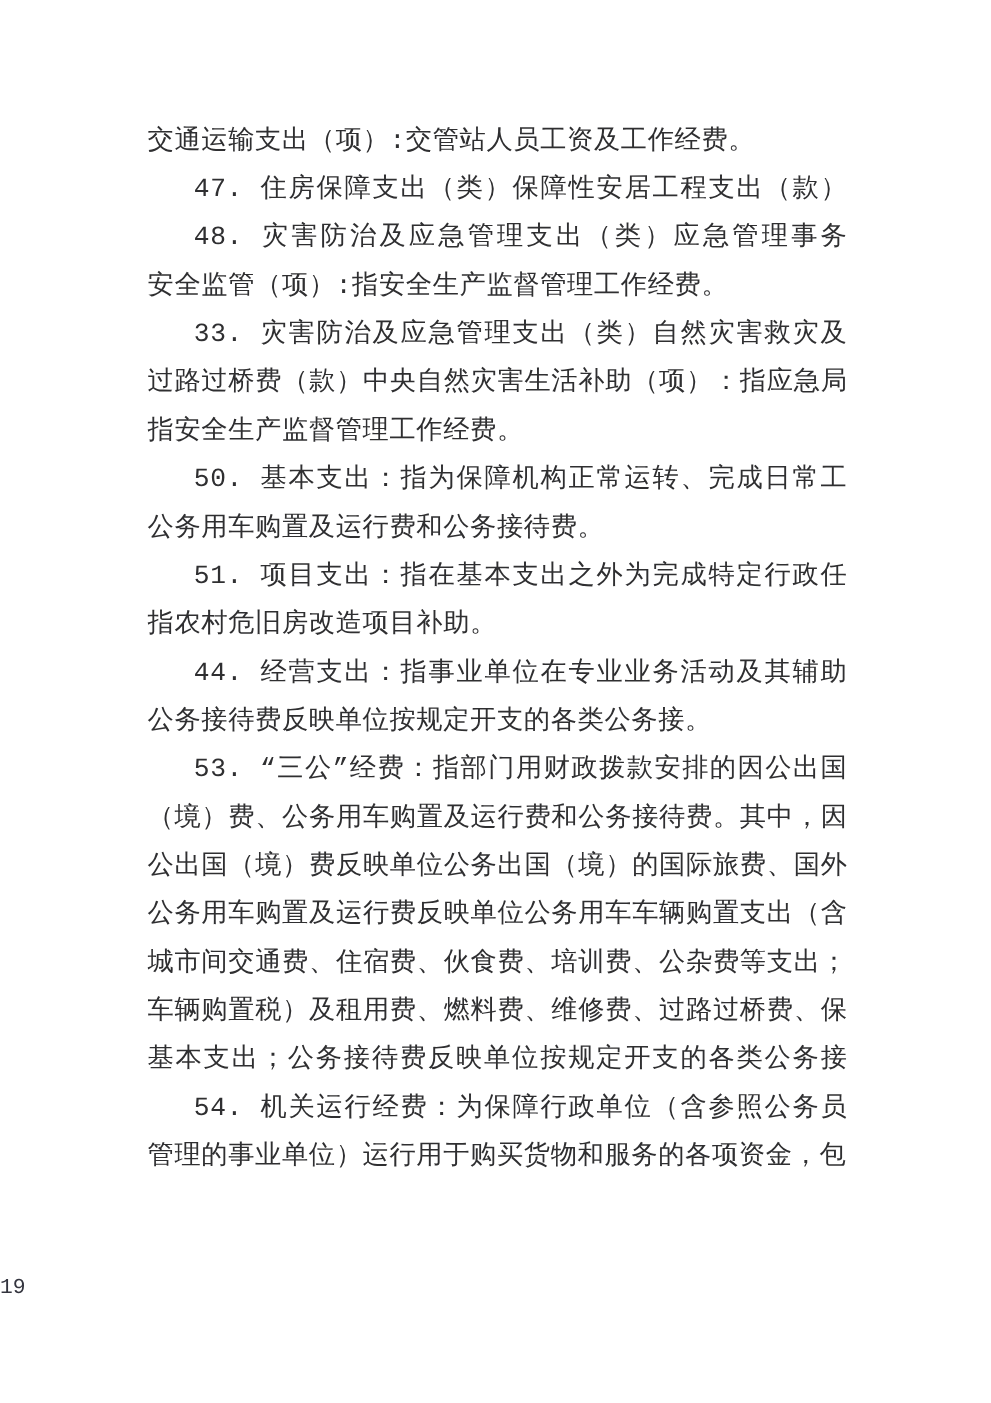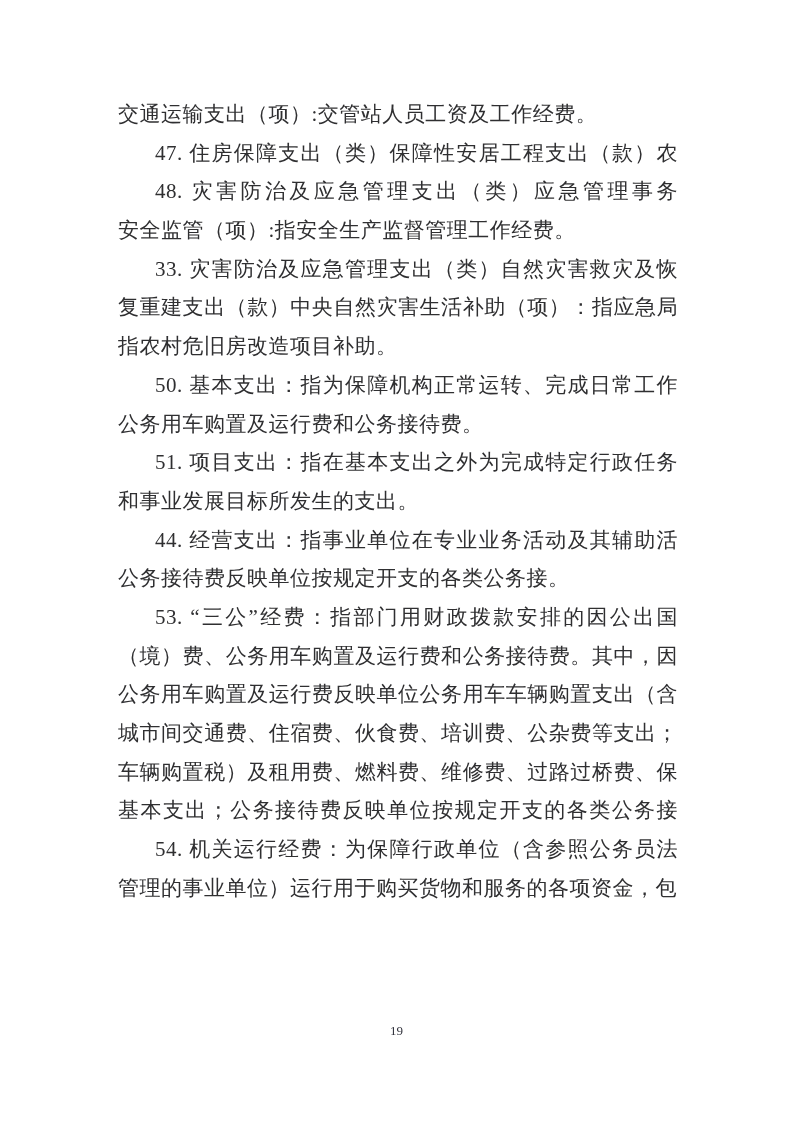--- a/index.html
+++ b/index.html
@@ -6,21 +6,21 @@
     margin: 0;
     padding: 0;
     background: #ffffff;
   }
   .page {
     position: relative;
     width: 793px;
     height: 1076px;
     background: #ffffff;
     overflow: hidden;
-    font-family: Liberation Serif, serif;
+    font-family: Liberation Mono, monospace;
   }
   .body-text {
     position: absolute;
     left: 118px;
     right: 115px;
     top: 95px;
     font-size: 21px;
     line-height: 38.7px;
     color: #2f2f31;
     letter-spacing: 0.5px;
@@ -33,22 +33,22 @@
     overflow: hidden;
     height: 38.7px;
   }
   .line.cont { text-align-last: justify; }
   .line.indent { text-indent: 37px; }
   .page-footer {
     position: absolute;
     left: 0;
     right: 0;
     top: 1022px;
-    text-align: center;
-    font-size: 13px;
+    text-align: left;
+    font-size: 17px;
     color: #33343e;
     line-height: 18px;
   }
 </style>
 </head>
 <body>
 
 <main class="page">
   <section class="body-text">
       <div class="para">
@@ -56,38 +56,39 @@
       </div>
       <div class="para">
         <div class="line indent cont">47. 住房保障支出（类）保障性安居工程支出（款）农</div>
       </div>
       <div class="para">
         <div class="line indent cont">48. 灾害防治及应急管理支出（类）应急管理事务（款）</div>
         <div class="line final">安全监管（项）:指安全生产监督管理工作经费。</div>
       </div>
       <div class="para">
         <div class="line indent cont">33. 灾害防治及应急管理支出（类）自然灾害救灾及恢</div>
-        <div class="line cont">复重建支出（款）中央自然灾害生活补助（项）：指应急局</div>
-        <div class="line final">指农村危旧房改造项目补助。</div>
+        <div class="line cont">过路过桥费（款）中央自然灾害生活补助（项）：指应急局</div>
+        <div class="line final">指安全生产监督管理工作经费。</div>
       </div>
       <div class="para">
         <div class="line indent cont">50. 基本支出：指为保障机构正常运转、完成日常工作</div>
         <div class="line final">公务用车购置及运行费和公务接待费。</div>
       </div>
       <div class="para">
         <div class="line indent cont">51. 项目支出：指在基本支出之外为完成特定行政任务</div>
-        <div class="line final">和事业发展目标所发生的支出。</div>
+        <div class="line final">指农村危旧房改造项目补助。</div>
       </div>
       <div class="para">
         <div class="line indent cont">44. 经营支出：指事业单位在专业业务活动及其辅助活</div>
         <div class="line final">公务接待费反映单位按规定开支的各类公务接。</div>
       </div>
       <div class="para">
         <div class="line indent cont">53. “三公”经费：指部门用财政拨款安排的因公出国</div>
         <div class="line cont">（境）费、公务用车购置及运行费和公务接待费。其中，因</div>
+        <div class="line cont">公出国（境）费反映单位公务出国（境）的国际旅费、国外</div>
         <div class="line cont">公务用车购置及运行费反映单位公务用车车辆购置支出（含</div>
         <div class="line cont">城市间交通费、住宿费、伙食费、培训费、公杂费等支出；</div>
         <div class="line cont">车辆购置税）及租用费、燃料费、维修费、过路过桥费、保</div>
         <div class="line cont">基本支出；公务接待费反映单位按规定开支的各类公务接</div>
       </div>
       <div class="para">
         <div class="line indent cont">54. 机关运行经费：为保障行政单位（含参照公务员法</div>
         <div class="line final">管理的事业单位）运行用于购买货物和服务的各项资金，包</div>
       </div>
     </section>

